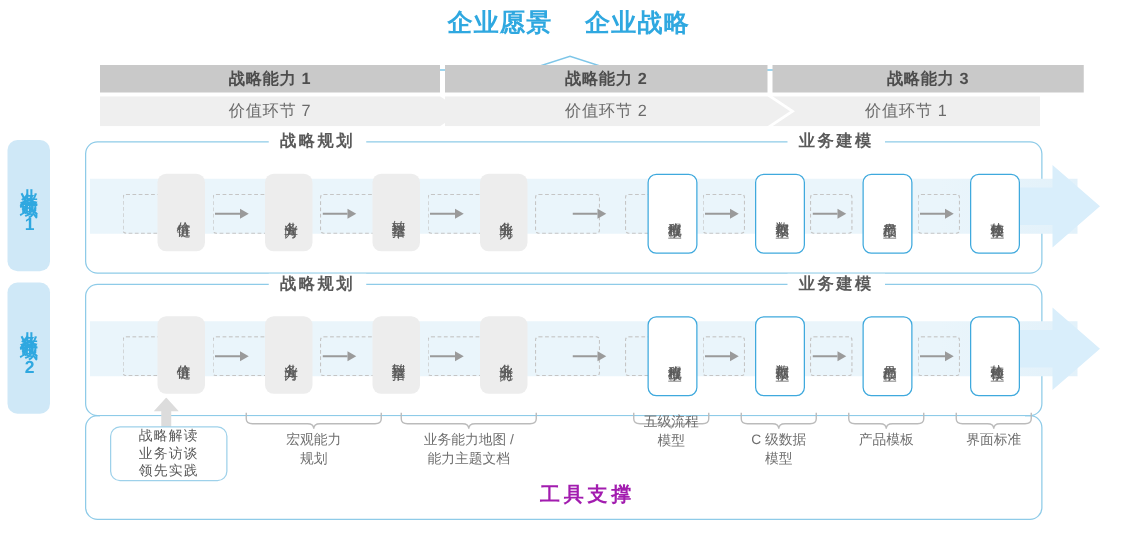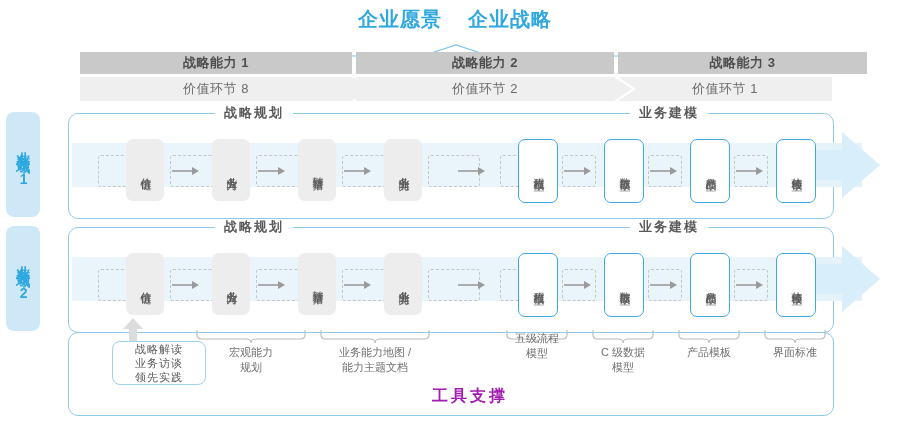--- a/index.html
+++ b/index.html
@@ -83,21 +83,21 @@
   .r2 .mini-arrow{top:280px;}
 
   
   .brace{position:absolute;height:14px;}
   .tool-label{position:absolute;text-align:center;font-size:11px;color:#6f6f6f;
       line-height:1.35;}
 
   
   #si-box{left:88px;top:341px;width:92px;height:42px;background:#ffffff;
      border:1.2px solid #9ed1ea;border-radius:8px;
-     display:flex;align-items:center;justify-content:center;margin-left:24px;}
+     display:flex;align-items:center;justify-content:center;}
   #si-box div{font-size:11px;line-height:1.3;color:#5a5a5a;text-align:center;letter-spacing:1px;}
   #si-arrow{left:122px;top:318px;width:22px;height:26px;}
 
   
   #tool-support{left:68px;top:332px;width:764px;height:82px;
      border:1.3px solid #8ecbe8;border-radius:10px;background:transparent;}
   #tool-support-title{left:400px;top:386px;width:140px;text-align:center;
      font-size:16px;font-weight:bold;color:#a21caf;letter-spacing:3px;}
   #ts-mask{left:80px;top:333px;width:740px;height:48px;background:#ffffff;}
 </style>
@@ -115,21 +115,21 @@
 
 <div class="abs cap-bar" id="cap1">战略能力 1</div>
 <div class="abs cap-bar" id="cap2">战略能力 2</div>
 <div class="abs cap-bar" id="cap3">战略能力 3</div>
 
 <svg class="abs" id="value-row" viewBox="0 0 752 24">
   <path d="M0 0 H272 L290 12 L272 24 H0 Z" fill="#efefef"></path>
   <path d="M276 0 H534 L552 12 L534 24 H276 Z" fill="#efefef"></path>
   <path d="M538 0 H752 L752 24 H538 L556 12 Z" fill="#efefef"></path>
 </svg>
-<div class="abs vc-label" id="vc1">价值环节 8</div>
+<div class="abs vc-label" id="vc1">价值环节 7</div>
 <div class="abs vc-label" id="vc2">价值环节 2</div>
 <div class="abs vc-label" id="vc3">价值环节 1</div>
 
 <div class="abs domain-tab" id="domain1">
   <span>业务领域 1</span>
 </div>
 <div class="abs domain-tab" id="domain2">
   <span>业务领域 2</span>
 </div>
 

